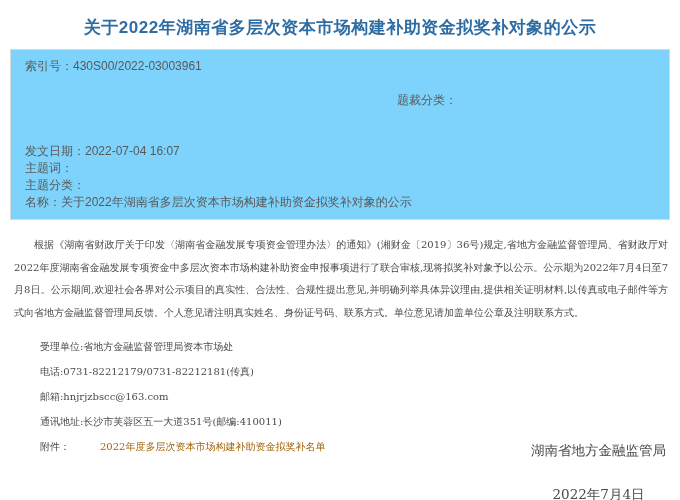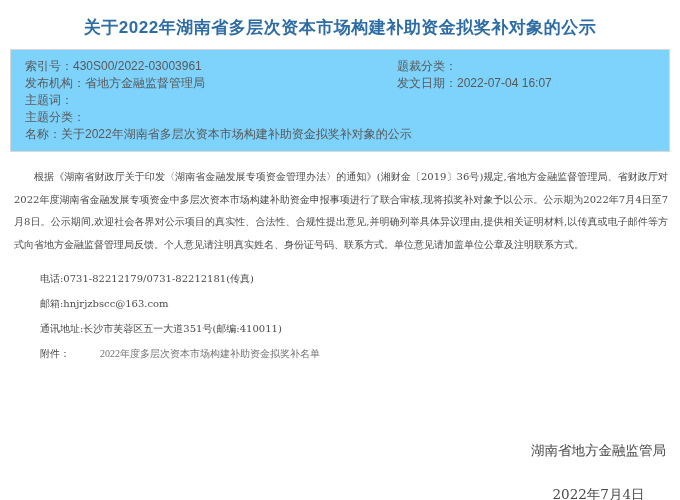--- a/index.html
+++ b/index.html
@@ -38,20 +38,21 @@
     line-height: 17px;
     white-space: nowrap;
   }
   .meta-cell-left {
     flex: 0 0 372px;
     overflow: hidden;
   }
   .meta-cell-right {
     flex: 1 1 auto;
     overflow: hidden;
+    margin-top: 34px;
   }
   .meta-row-full .meta-cell-left {
     flex: 1 1 auto;
   }
   .doc-body {
     margin: 14px 12px 0 14px;
     font-family: "DejaVu Serif", serif;
     font-size: 10px;
     color: #4a4a4a;
   }
@@ -69,24 +70,23 @@
     padding-left: 26px;
     line-height: 25px;
   }
   .attachment-line {
     margin: 0;
     padding-left: 26px;
     line-height: 25px;
   }
   .attachment-name {
     margin-left: 30px;
-    color: #737373;
+    color: #a16207;
     text-decoration: none;
     cursor: pointer;
-    font-family: Liberation Serif, serif;
   }
   .signature-block {
     position: absolute;
     right: 14px;
     top: 440px;
     text-align: center;
     font-family: "DejaVu Serif", serif;
     font-size: 13.5px;
     color: #4a4a4a;
   }
@@ -109,23 +109,20 @@
   <div class="meta-box">
     <div class="meta-row">
       <div class="meta-cell-left">
         <span>索引号：</span><span>430S00/2022-03003961</span>
       </div>
       <div class="meta-cell-right">
         <span>题裁分类：</span><span></span>
       </div>
     </div>
     <div class="meta-row">
-      <div class="meta-cell-left">
-        <span>发布机构：</span><span>省地方金融监督管理局</span>
-      </div>
       <div class="meta-cell-right">
         <span>发文日期：</span><span>2022-07-04 16:07</span>
       </div>
     </div>
     <div class="meta-row meta-row-full">
       <div class="meta-cell-left">
         <span>主题词：</span><span></span>
       </div>
     </div>
     <div class="meta-row meta-row-full">
@@ -137,20 +134,21 @@
       <div class="meta-cell-left">
         <span>名称：</span><span>关于2022年湖南省多层次资本市场构建补助资金拟奖补对象的公示</span>
       </div>
     </div>
   </div>
 
   <div class="doc-body">
     <p class="doc-paragraph">根据《湖南省财政厅关于印发〈湖南省金融发展专项资金管理办法〉的通知》(湘财金〔2019〕36号)规定,省地方金融监督管理局、省财政厅对2022年度湖南省金融发展专项资金中多层次资本市场构建补助资金申报事项进行了联合审核,现将拟奖补对象予以公示。公示期为2022年7月4日至7月8日。公示期间,欢迎社会各界对公示项目的真实性、合法性、合规性提出意见,并明确列举具体异议理由,提供相关证明材料,以传真或电子邮件等方式向省地方金融监督管理局反馈。个人意见请注明真实姓名、身份证号码、联系方式。单位意见请加盖单位公章及注明联系方式。</p>
 
     <div class="contact-block">
+      <p class="contact-line">受理单位:省地方金融监督管理局资本市场处</p>
       <p class="contact-line">电话:0731-82212179/0731-82212181(传真)</p>
       <p class="contact-line">邮箱:hnjrjzbscc@163.com</p>
       <p class="contact-line">通讯地址:长沙市芙蓉区五一大道351号(邮编:410011)</p>
       <p class="attachment-line">
         <span>附件：</span><a class="attachment-name">2022年度多层次资本市场构建补助资金拟奖补名单</a>
       </p>
     </div>
   </div>
 
   <div class="signature-block">

